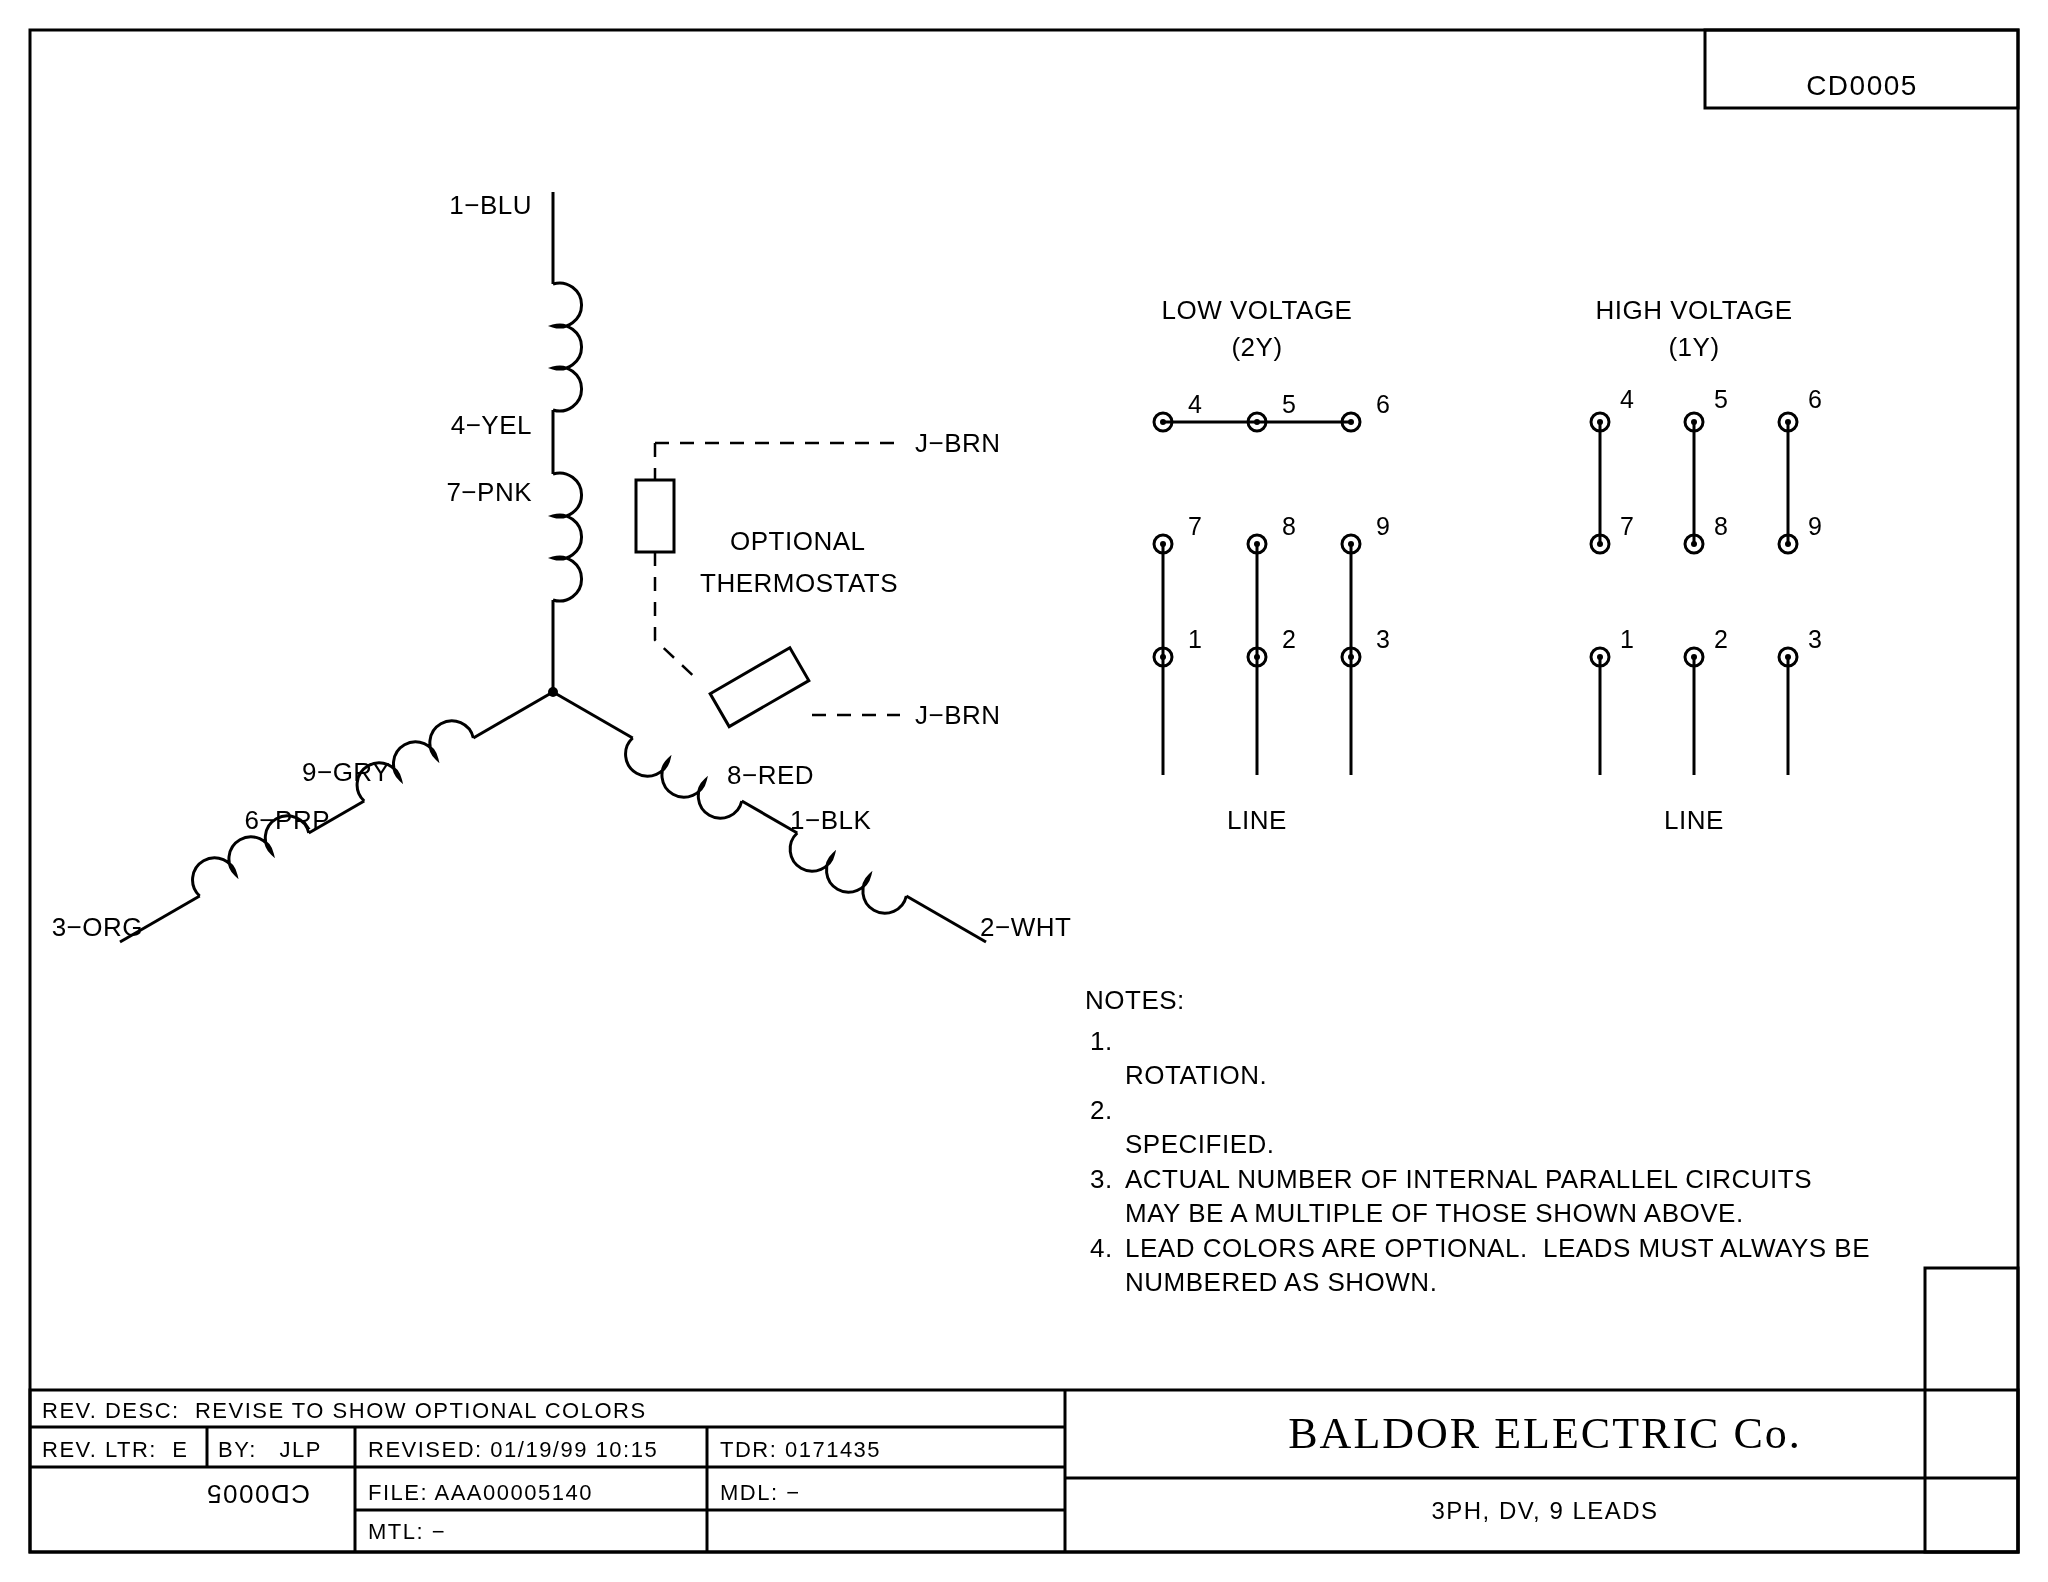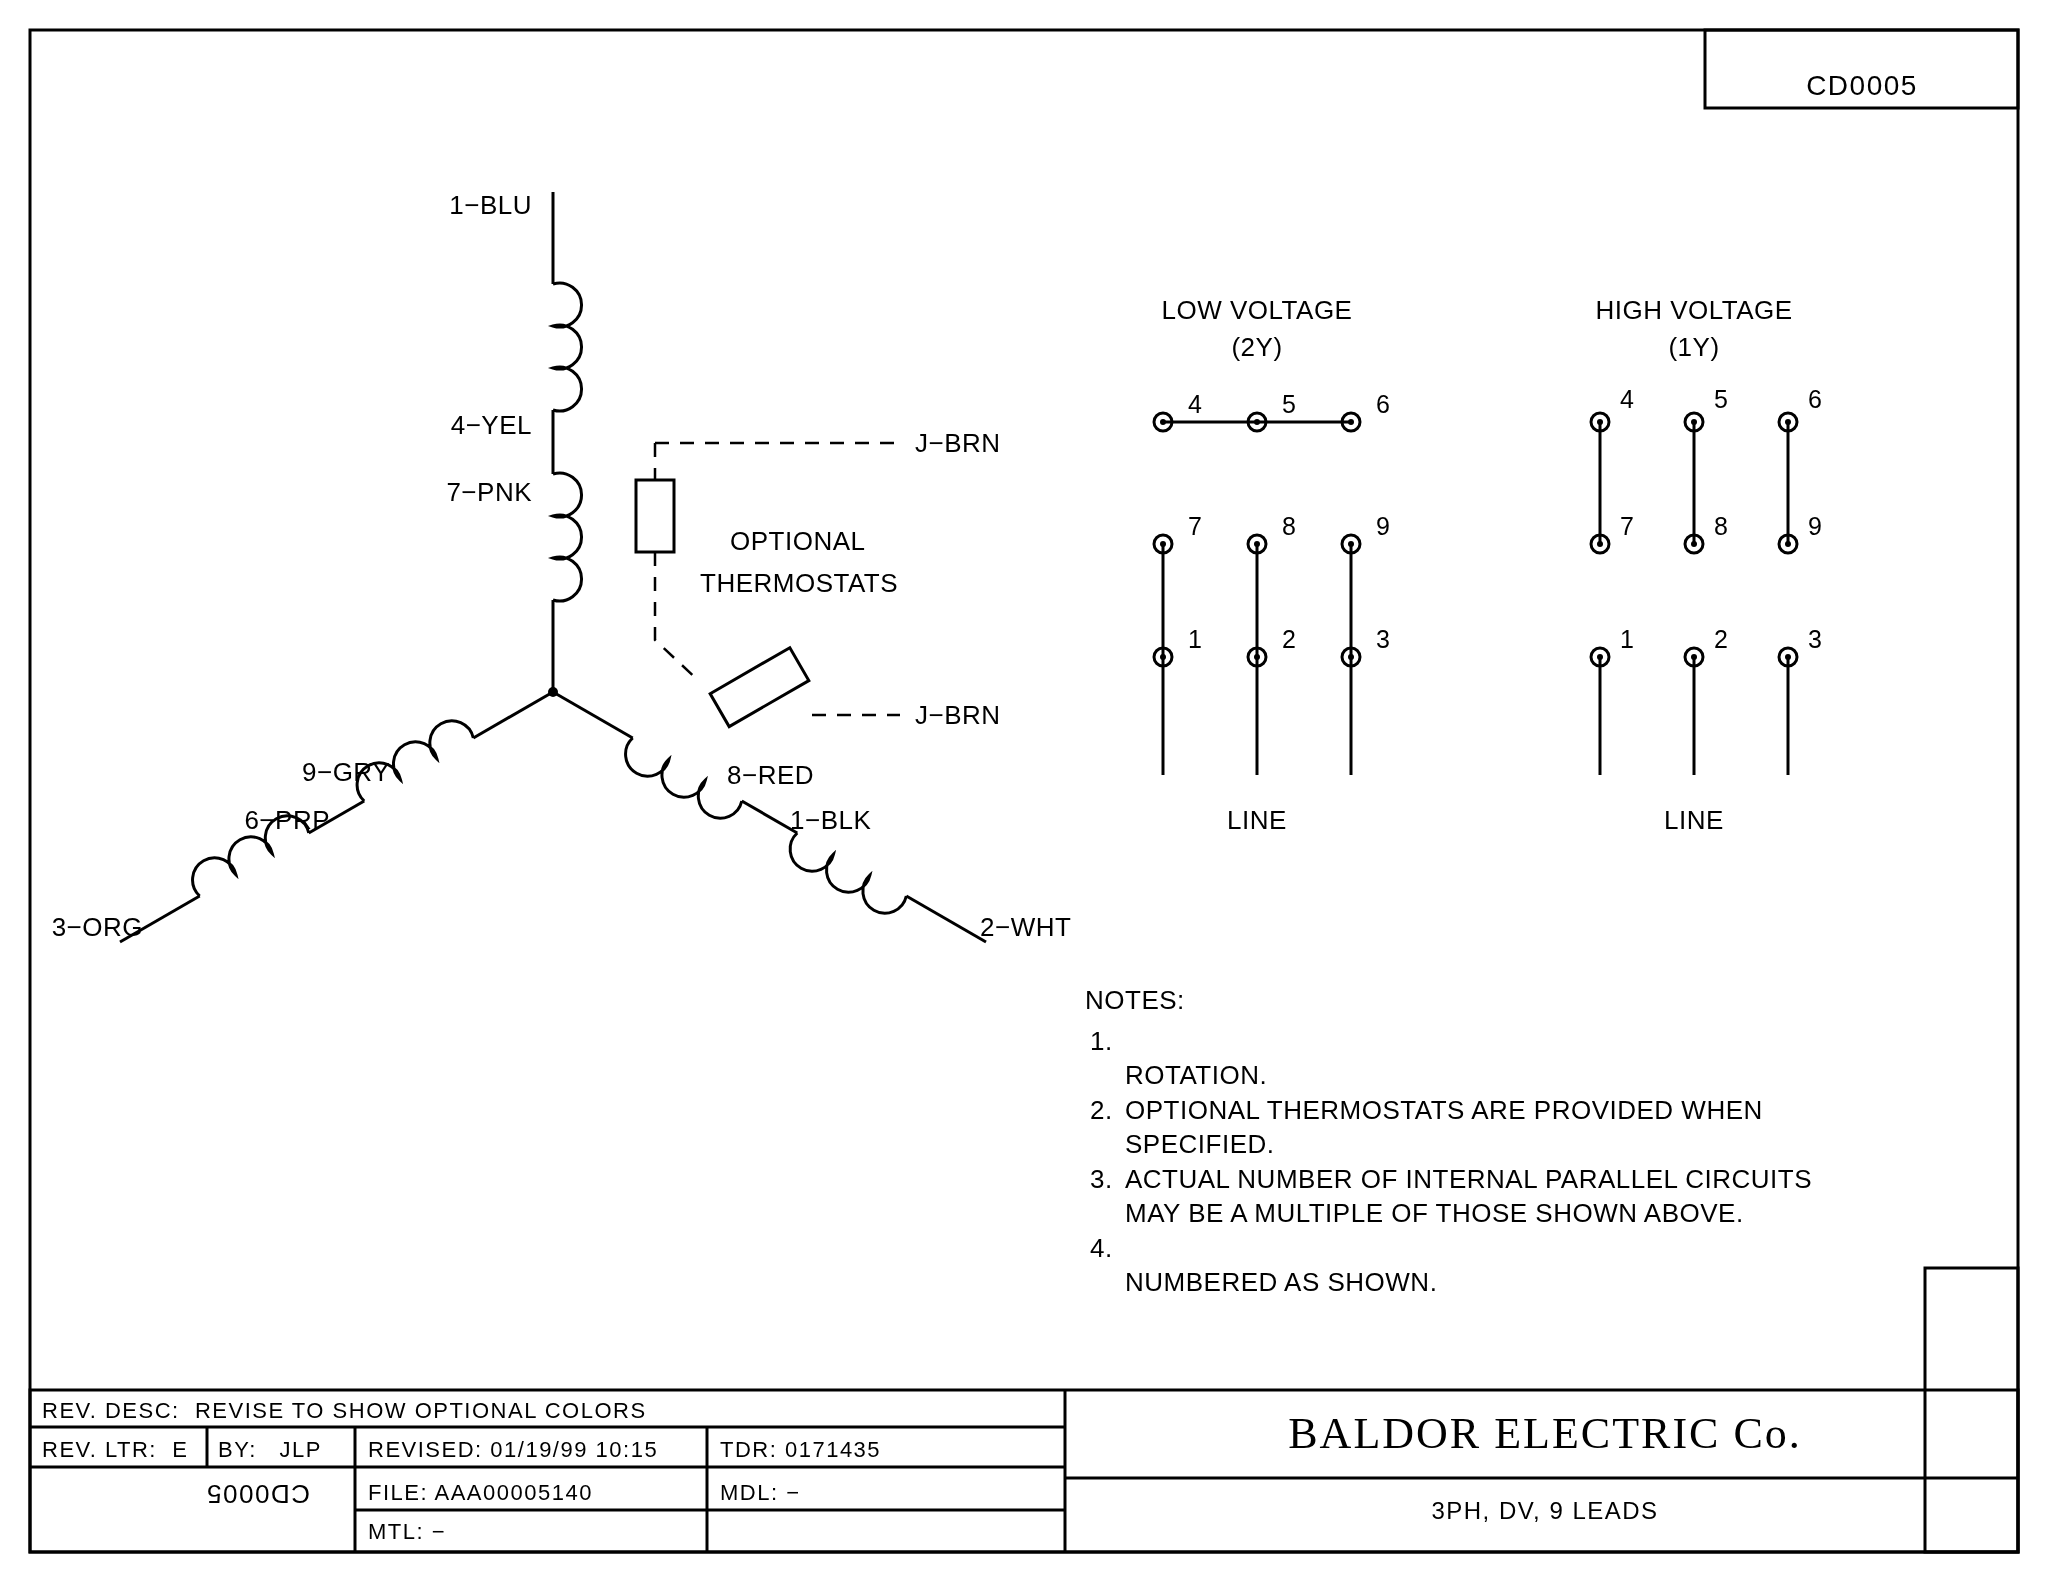--- a/index.html
+++ b/index.html
@@ -258,28 +258,28 @@
   <div class="lbl t25" style="left:1808px; top:625px;">3</div>
 
   <div class="lbl t26 lbl-center" style="left:1694px; top:805px;">LINE</div>
 
   <div class="lbl t26" style="left:1085px; top:985px;">NOTES:</div>
 
   <div class="lbl t26" style="left:1090px; top:1026px;">1.</div>
   <div class="lbl t26" style="left:1125px; top:1060px;">ROTATION.</div>
 
   <div class="lbl t26" style="left:1090px; top:1095px;">2.</div>
-  <div class="lbl t26" style="left:1125px; top:1095px;">OPTIONAL THERMOSTATS ARE PROVIDED WHEN</div>
   <div class="lbl t26" style="left:1125px; top:1129px;">SPECIFIED.</div>
 
   <div class="lbl t26" style="left:1090px; top:1164px;">3.</div>
   <div class="lbl t26" style="left:1125px; top:1164px;">ACTUAL NUMBER OF INTERNAL PARALLEL CIRCUITS</div>
   <div class="lbl t26" style="left:1125px; top:1198px;">MAY BE A MULTIPLE OF THOSE SHOWN ABOVE.</div>
 
   <div class="lbl t26" style="left:1090px; top:1233px;">4.</div>
+  <div class="lbl t26" style="left:1125px; top:1233px;">LEAD COLORS ARE OPTIONAL.  LEADS MUST ALWAYS BE</div>
   <div class="lbl t26" style="left:1125px; top:1267px;">NUMBERED AS SHOWN.</div>
 
   <div class="lbl t22 mono-ish" style="left:42px; top:1398px;">REV. DESC:  REVISE TO SHOW OPTIONAL COLORS</div>
   <div class="lbl t22 mono-ish" style="left:42px; top:1437px;">REV. LTR:  E</div>
   <div class="lbl t22 mono-ish" style="left:218px; top:1437px;">BY:   JLP</div>
   <div class="lbl t22 mono-ish" style="left:368px; top:1437px;">REVISED: 01/19/99 10:15</div>
   <div class="lbl t22 mono-ish" style="left:720px; top:1437px;">TDR: 0171435</div>
   <div class="lbl t22 mono-ish" style="left:368px; top:1480px;">FILE: AAA00005140</div>
   <div class="lbl t22 mono-ish" style="left:720px; top:1480px;">MDL: −</div>
   <div class="lbl t22 mono-ish" style="left:368px; top:1519px;">MTL: −</div>

